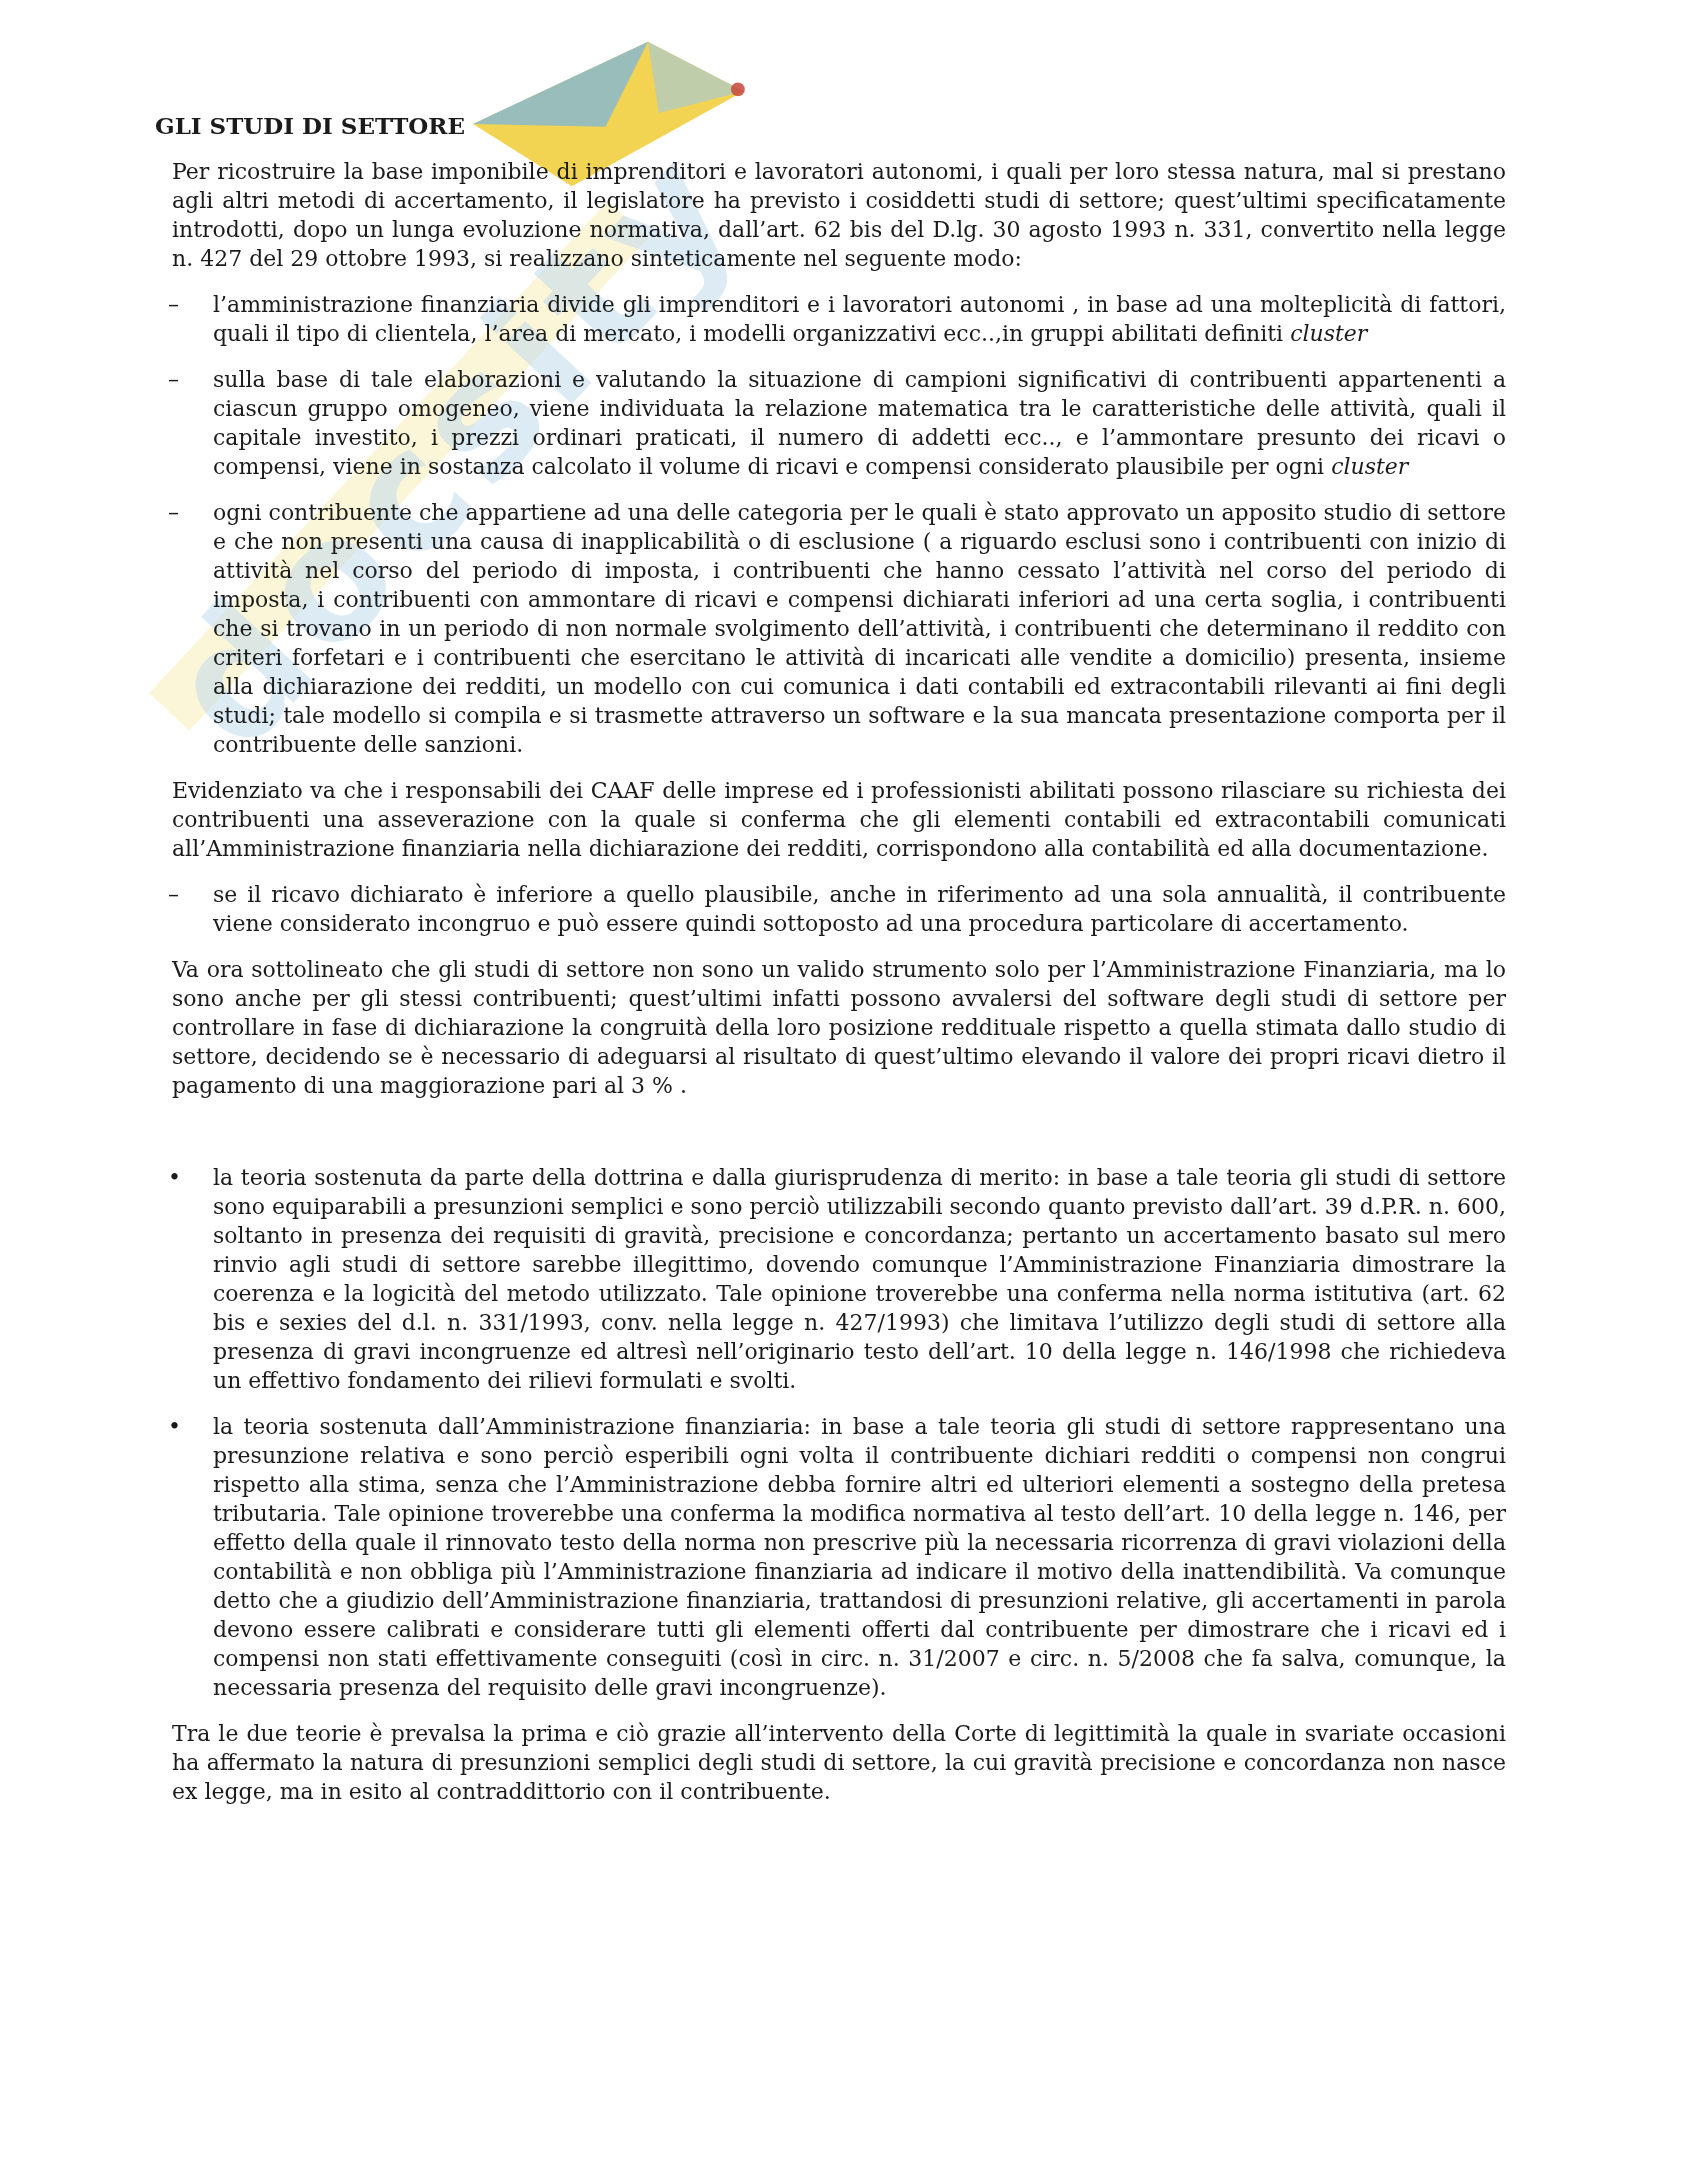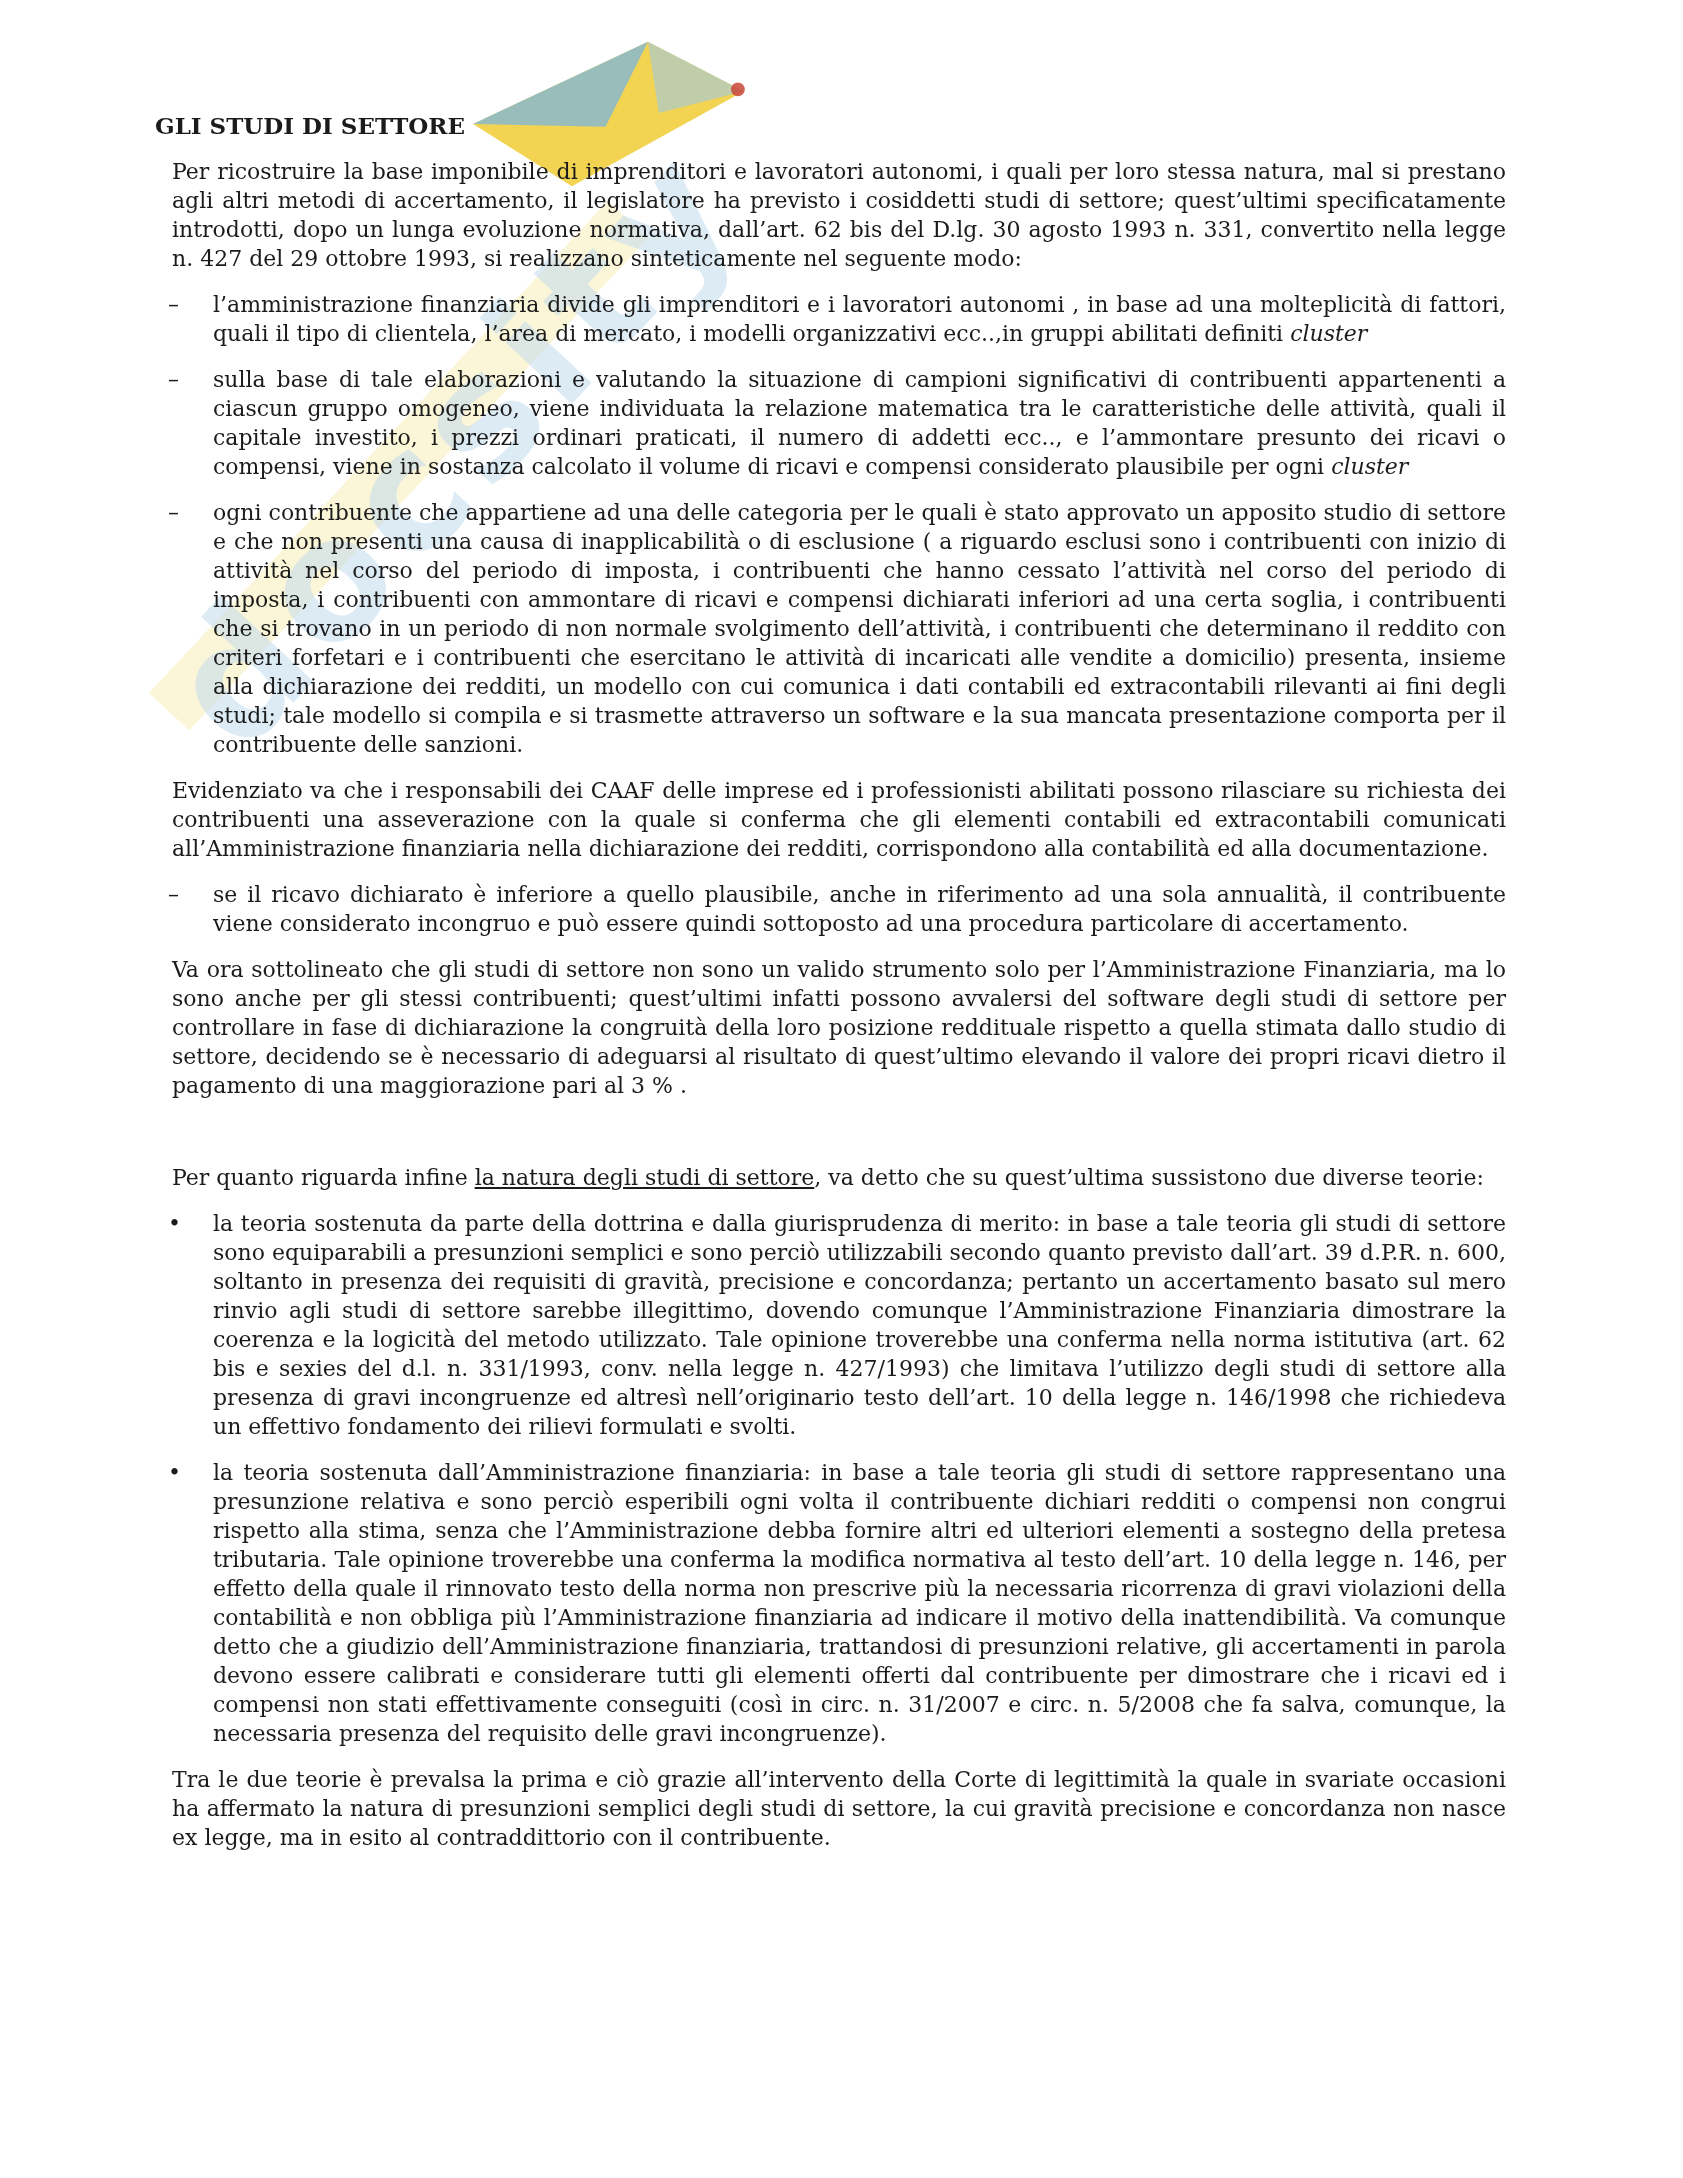--- a/index.html
+++ b/index.html
@@ -84,21 +84,20 @@
 
     <div class="li">
       <span class="marker">–</span>
       <p>se il ricavo dichiarato è inferiore a quello plausibile, anche in riferimento ad una sola annualità, il contribuente viene considerato incongruo e può essere quindi sottoposto ad una procedura particolare di accertamento.</p>
     </div>
 
     <p>Va ora sottolineato che gli studi di settore non sono un valido strumento solo per l’Amministrazione Finanziaria, ma lo sono anche per gli stessi contribuenti; quest’ultimi infatti possono avvalersi del software degli studi di settore per controllare in fase di dichiarazione la congruità della loro posizione reddituale rispetto a quella stimata dallo studio di settore, decidendo se è necessario di adeguarsi al risultato di quest’ultimo elevando il valore dei propri ricavi dietro il pagamento di una maggiorazione pari al 3 % .</p>
 
     <div class="gap"></div>
 
-    <p><span>Per quanto riguarda infine </span><span class="u">la natura degli studi di settore</span><span>, va detto che su quest’ultima sussistono due diverse teorie:</span></p>
 
     <div class="li">
       <span class="marker">•</span>
       <p>la teoria sostenuta da parte della dottrina e dalla giurisprudenza di merito: in base a tale teoria gli studi di settore sono equiparabili a presunzioni semplici e sono perciò utilizzabili secondo quanto previsto dall’art. 39 d.P.R. n. 600, soltanto in presenza dei requisiti di gravità, precisione e concordanza; pertanto un accertamento basato sul mero rinvio agli studi di settore sarebbe illegittimo, dovendo comunque l’Amministrazione Finanziaria dimostrare la coerenza e la logicità del metodo utilizzato. Tale opinione troverebbe una conferma nella norma istitutiva (art. 62 bis e sexies del d.l. n. 331/1993, conv. nella legge n. 427/1993) che limitava l’utilizzo degli studi di settore alla presenza di gravi incongruenze ed altresì nell’originario testo dell’art. 10 della legge n. 146/1998 che richiedeva un effettivo fondamento dei rilievi formulati e svolti.</p>
     </div>
 
     <div class="li">
       <span class="marker">•</span>
       <p>la teoria sostenuta dall’Amministrazione finanziaria: in base a tale teoria gli studi di settore rappresentano una presunzione relativa e sono perciò esperibili ogni volta il contribuente dichiari redditi o compensi non congrui rispetto alla stima, senza che l’Amministrazione debba fornire altri ed ulteriori elementi a sostegno della pretesa tributaria. Tale opinione troverebbe una conferma la modifica normativa al testo dell’art. 10 della legge n. 146, per effetto della quale il rinnovato testo della norma non prescrive più la necessaria ricorrenza di gravi violazioni della contabilità e non obbliga più l’Amministrazione finanziaria ad indicare il motivo della inattendibilità. Va comunque detto che a giudizio dell’Amministrazione finanziaria, trattandosi di presunzioni relative, gli accertamenti in parola devono essere calibrati e considerare tutti gli elementi offerti dal contribuente per dimostrare che i ricavi ed i compensi non stati effettivamente conseguiti (così in circ. n. 31/2007 e circ. n. 5/2008 che fa salva, comunque, la necessaria presenza del requisito delle gravi incongruenze).</p>
     </div>

